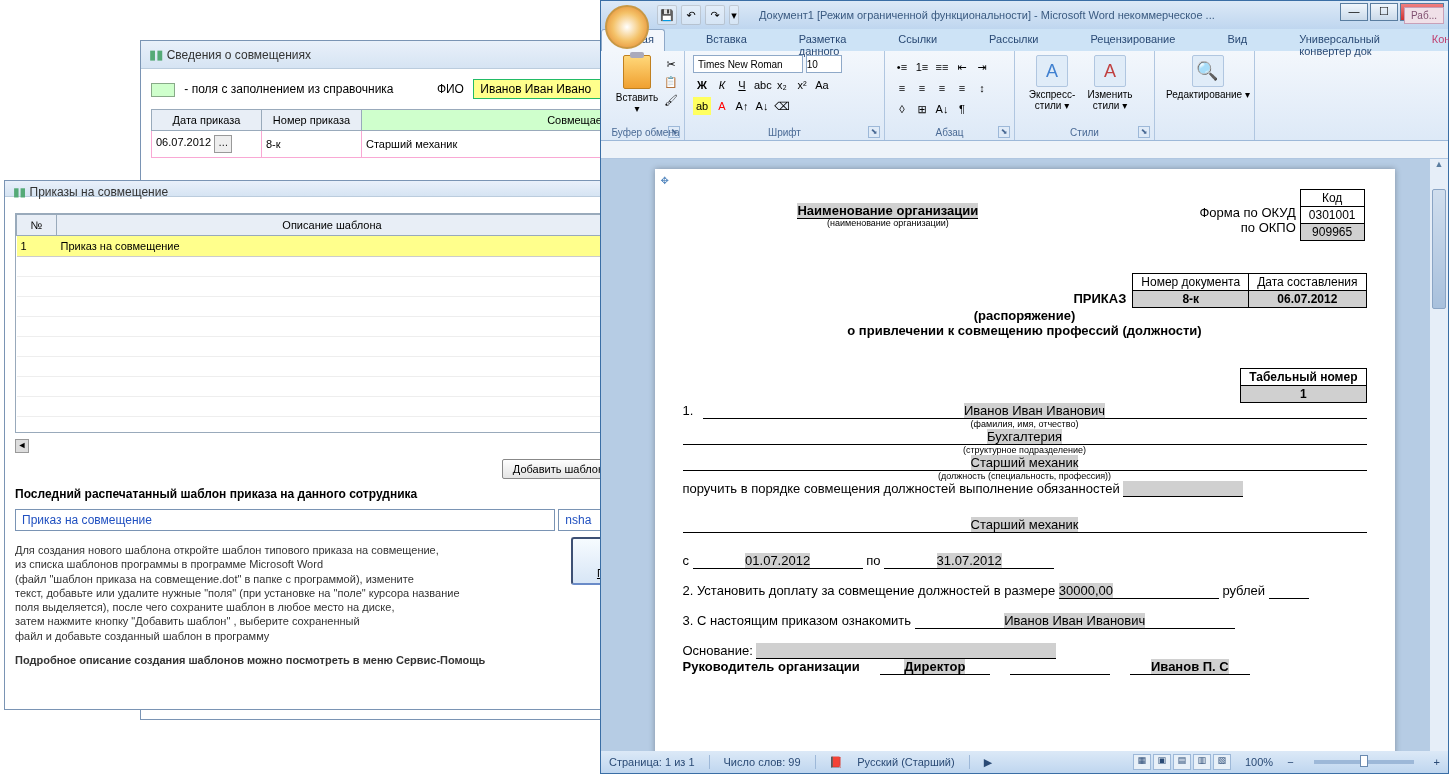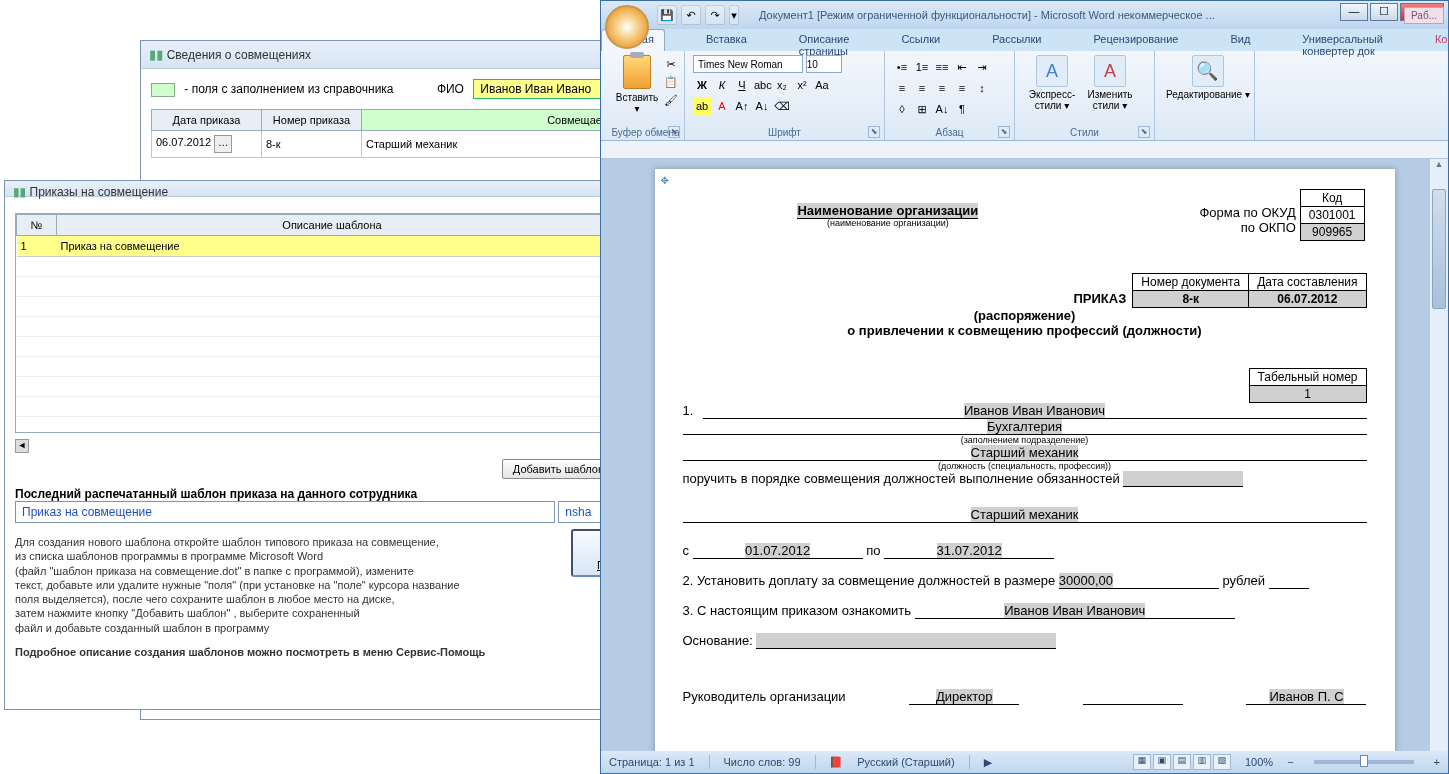--- a/index.html
+++ b/index.html
@@ -181,21 +181,21 @@
             </tr>
     </tbody>
         </table>
     </div>
     <div style="margin-top:4px;"><span class="scroll-left">◄</span></div>
     <div style="text-align:right; margin-top:6px;">
       <button class="btn">Добавить шаблон</button>
       <button class="btn">Уда</button>
     </div>
     <div style="margin-top:8px; font-weight:bold;">Последний распечатанный шаблон приказа на  данного сотрудника</div>
-    <div style="margin-top:0;">
+    <div style="margin-top:8px;">
       <input class="txt-input" value="Приказ на совмещение" style="">
       <input class="txt-input2" value="nsha" style="">
     </div>
     <div style="overflow:hidden; margin-top:6px;">
       <div class="print-btn">
         <div class="icon">🖨</div>
         <div class="label">Печать</div>
       </div>
       <div class="small-text" style="width:500px;">
         <div>Для создания нового шаблона откройте шаблон типового приказа на совмещение,</div>
@@ -224,21 +224,21 @@
     <div class="word-title">Документ1 [Режим ограниченной функциональности] - Microsoft Word некоммерческое ...</div>
     <div class="word-ctl">
       <div class="min-btn">—</div>
       <div class="max-btn">☐</div>
       <div class="close-btn">✕</div>
     </div>
   </div>
   <div class="tabstrip">
     <div class="tab active">Главная</div>
     <div class="tab">Вставка</div>
-    <div class="tab">Описание страницы</div>
+    <div class="tab">Разметка данного</div>
     <div class="tab">Ссылки</div>
     <div class="tab">Рассылки</div>
     <div class="tab">Рецензирование</div>
     <div class="tab">Вид</div>
     <div class="tab">Универсальный конвертер док</div>
     <div class="tab pink">Конструктор</div>
     <div class="tab pink">Макет</div>
     <div class="help-btn">?</div>
   </div>
   <div class="ribbon">
@@ -369,38 +369,39 @@
                   <td class="hl" style="font-weight:bold;">8-к</td>
                   <td class="hl" style="font-weight:bold;">06.07.2012</td>
                 </tr>
           </tbody>
             </table>
         </div>
       </div>
       <div style="text-align:center; font-weight:bold;">(распоряжение)</div>
       <div style="text-align:center; font-weight:bold;">о привлечении к совмещению профессий (должности)</div>
 
-      <div style="text-align:right; margin-top:30px;">
+      <div style="text-align:right; margin-top:30px;font-weight:bold;">
         <table class="tbl" style="display:inline-table;">
           <tbody>
               <tr>
                 <td>Табельный номер</td>
               </tr>
           <tr>
                 <td class="hl">1</td>
               </tr>
         </tbody></table>
       </div>
 
       <div style="display:flex;">
         <div style="width:20px;">1.</div>
         <div style="flex:1; text-align:center;" class="uline"><span class="hl">Иванов Иван Иванович</span></div>
       </div>
+      <div class="subtxt">(фамилия, имя, отчество)</div>
       <div style="text-align:center;" class="uline"><span class="hl">Бухгалтерия</span></div>
-      <div class="subtxt">(заполнением подразделение)</div>
+      <div class="subtxt">(структурное подразделение)</div>
       <div style="text-align:center;" class="uline"><span class="hl">Старший механик</span></div>
       <div class="subtxt">(должность (специальность, профессия))</div>
       <div><span>поручить в порядке совмещения должностей выполнение обязанностей</span> <span class="uline hl" style="display:inline-block; width:120px;">&nbsp;</span></div>
 
       <div style="text-align:center; margin-top:20px;" class="uline"><span class="hl">Старший механик</span></div>
 
       <div style="margin-top:20px;">
         <span>с</span>
         <span class="uline" style="display:inline-block; width:170px; text-align:center;"><span class="hl">01.07.2012</span></span>
         <span>по</span>
@@ -417,21 +418,21 @@
       <div style="margin-top:14px;">
         <span>3. С настоящим приказом ознакомить</span>
         <span class="uline" style="display:inline-block; width:320px; text-align:center;"><span class="hl">Иванов Иван Иванович</span></span>
       </div>
 
       <div style="margin-top:14px;">
         <span>Основание:</span>
         <span class="uline hl" style="display:inline-block; width:300px;">&nbsp;</span>
       </div>
 
-      <div style="margin-top:40px; display:flex; font-weight:normal;justify-content:space-between;">
+      <div style="display:flex; font-weight:bold;">
         <span>Руководитель организации</span>
         <span class="uline" style="display:inline-block; width:110px; text-align:center; margin-left:20px;"><span class="hl">Директор</span></span>
         <span class="uline" style="display:inline-block; width:100px; margin-left:20px;">&nbsp;</span>
         <span class="uline" style="display:inline-block; width:120px; text-align:center; margin-left:20px;"><span class="hl">Иванов П. С</span></span>
       </div>
     </div>
   </div>
 
   <div class="scroll-v">
     <div style="text-align:center; font-size:9px; color:#5a7da0;">▲</div>

